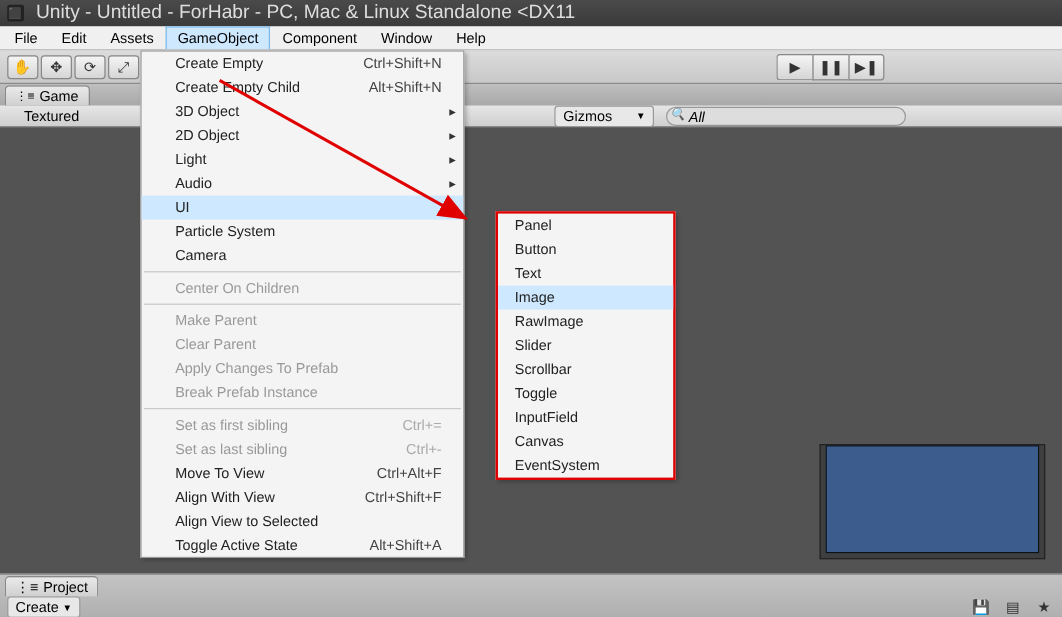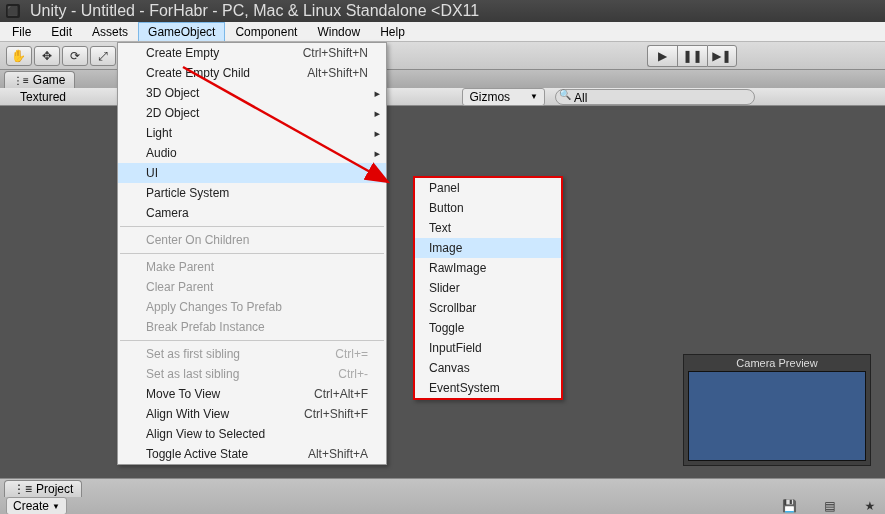--- a/index.html
+++ b/index.html
@@ -21,33 +21,33 @@
   .toolbar .play-controls .btn:first-child { border-top-left-radius: 3px; border-bottom-left-radius: 3px; }
   .toolbar .play-controls .btn:last-child { border-right: 1px solid #888; border-top-right-radius: 3px; border-bottom-right-radius: 3px; }
 
   .tabstrip { height: 18px; background: linear-gradient(#bfbfbf,#a8a8a8); display: flex; align-items: flex-end; padding: 0 4px; gap: 2px; }
   .tabstrip .tab { background: linear-gradient(#eaeaea,#d0d0d0); border: 1px solid #888; border-bottom: none; border-top-left-radius: 4px; border-top-right-radius: 4px; padding: 1px 8px; font-size: 11px; display:flex;align-items:center; gap:4px;}
   .tabstrip .tab .lock { font-size: 10px;}
 
   .scene-toolbar { height: 18px; background: linear-gradient(#e6e6e6,#cfcfcf); border-bottom: 1px solid #8a8a8a; display: flex; align-items: center; padding: 0 20px; gap: 10px; font-size: 11px;}
   .scene-toolbar .pill { padding: 1px 6px; border: 1px solid #999; border-radius: 3px; background: #e8e8e8; display:flex;align-items:center; gap:20px;}
   .scene-toolbar .spacer { flex: 1; }
-  .scene-toolbar .search { border: 1px solid #999; border-radius: 8px; padding: 1px 6px 1px 18px; width: 200px; background: #ddd; position: relative; height:16px;}
+  .scene-toolbar .search { border: 1px solid #999; border-radius: 8px; padding: 1px 6px 1px 18px; width: 200px; background: #ddd; position: relative; height:16px;font-style:italic;}
   .scene-toolbar .search::before { content:"🔍"; position:absolute; left:3px; top:-1px; font-size:10px; color:#555;}
 
   .viewport { position: absolute; left: 0; right: 0; top: 106px; bottom: 36px; background: #535353; }
 
   .camera-preview { position: absolute; right: 14px; bottom: 12px; width: 188px; border: 1px solid #222; background: #3f3f3f;}
   .camera-preview .header { text-align: center; color: #ddd; padding: 2px 0; font-size: 11px;}
   .camera-preview .body { height: 90px; margin: 0 4px 4px 4px; background: #3b5c8c; border: 1px solid #111;}
 
   .bottom-panel { position: absolute; left: 0; right: 0; bottom: 0; height: 36px; background: linear-gradient(#c3c3c3,#b0b0b0); border-top: 1px solid #888;}
   .bottom-panel .tabstrip2 { height: 18px; display: flex; align-items: flex-end; padding: 0 4px; gap: 2px;}
   .bottom-panel .tabstrip2 .tab { background: linear-gradient(#eaeaea,#d0d0d0); border: 1px solid #888; border-bottom: none; border-top-left-radius: 4px; border-top-right-radius: 4px; padding: 1px 8px; font-size: 11px;display:flex;align-items:center;gap:4px;}
-  .bottom-panel .row2 { height: 18px; display: flex; align-items: center; padding: 0 6px; gap:22px;}
+  .bottom-panel .row2 { height: 18px; display: flex; align-items: center; padding: 0 6px; gap:8px;}
   .bottom-panel .row2 .pill { padding: 1px 6px; border: 1px solid #999; border-radius: 3px; background: #e8e8e8; font-size:11px; display:flex;align-items:center; gap:3px;}
   .bottom-panel .row2 .spacer { flex:1;}
   .bottom-panel .row2 .iconbtn { width:18px; height:16px; display:flex;align-items:center;justify-content:center; color:#333;}
 
   
   .dropdown { position: absolute; background: #f4f4f4; border: 1px solid #9a9a9a; box-shadow: 2px 2px 4px rgba(0,0,0,0.3); min-width: 270px;}
   .dropdown .item { display: flex; align-items: center; padding: 3px 18px 3px 28px; font-size: 12px; color: #222; cursor: default; position: relative;}
   .dropdown .item.disabled { color: #999; }
   .dropdown .item .shortcut { margin-left: auto; padding-left: 24px; color: #444; font-size: 12px; }
   .dropdown .item.disabled .shortcut { color: #aaa; }
@@ -124,21 +124,20 @@
   <div class="pill">
       <span>Gizmos</span>
       <span class="tri">▼</span>
     </div>
   <div class="search">All</div>
   <div style="width:100px"></div>
 </div>
 
 <div class="viewport">
   <div class="camera-preview">
-    <div class="header">Camera Preview</div>
     <div class="body"></div>
   </div>
 </div>
 
 <div class="bottom-panel">
   <div class="tabstrip2">
     <div class="tab">
       <span class="lock">⋮≡</span>
       <span>Project</span>
     </div>

